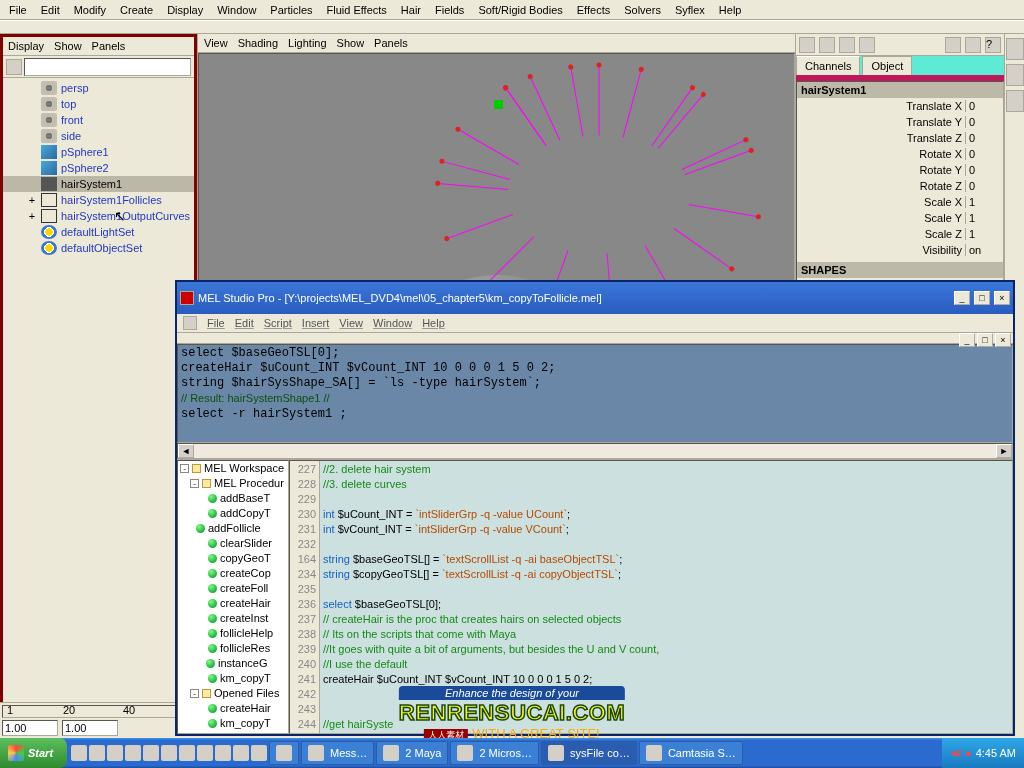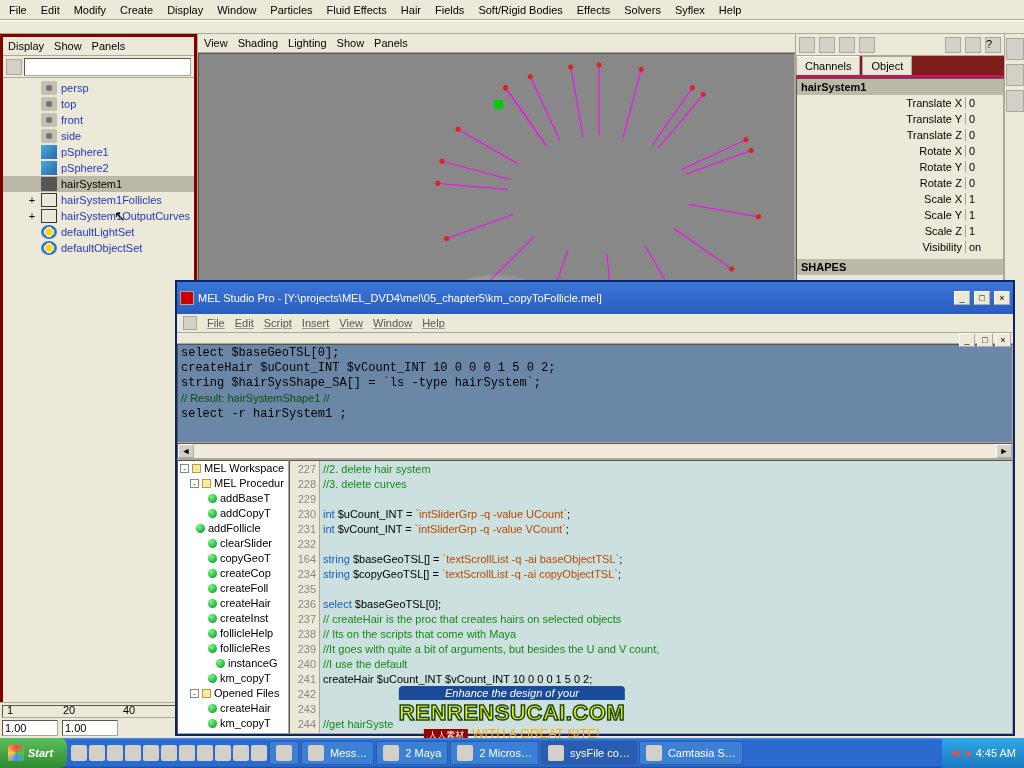--- a/index.html
+++ b/index.html
@@ -33,21 +33,21 @@
 .gizmo { width:9px; height:9px; position:absolute; }
 .g-green { background:#0c0; left:49.5%; top:7%; }
 .g-blue { background:#22e; left:27%; top:55%; }
 .g-yellow { background:#ee0; left:43%; top:54%; }
 .g-red { background:#e22; left:55%; top:55%; }
 .hairline { position:absolute; width:70px; height:1px; background:#f0f; transform-origin:left center; }
 .hairline .tip { position:absolute; right:-3px; top:-2px; width:5px; height:5px; border-radius:50%; background:#d22; }
 .chbox { width:208px; background:#ece9d8; display:flex; flex-direction:column; }
 .ch-tools { height:22px; display:flex; align-items:center; gap:4px; padding:0 3px; border-bottom:1px solid #aca899; }
 .ch-tools .spacer { flex:1; }
-.ch-tabs { display:flex; background:#7f1d1d; border-bottom:3px solid #be185d; }
+.ch-tabs { display:flex; background:#5eead4; border-bottom:6px solid #be185d; }
 .ch-tab { padding:3px 8px; border:1px solid #aca899; border-bottom:none; background:#ece9d8; margin-right:2px; }
 .ch-tab.active { background:#ece9d8; font-weight:normal; border-top:1px solid #fff; }
 .ch-body { flex:1; background:#ece9d8; border:1px inset #aca899; overflow:hidden; }
 .ch-node { background:#bcb9a8; padding:2px 4px; font-weight:bold; color:#000; }
 .ch-attr { display:flex; justify-content:flex-end; align-items:center; height:16px; padding-right:2px; }
 .ch-attr .nm { text-align:left; padding-right:3px; }
 .ch-attr .val { width:36px; background:#ece9d8; border-left:1px solid #aca899; padding-left:3px; }
 .ch-shapes { background:#bcb9a8; padding:2px 4px; font-weight:bold; margin-top:4px; }
 .right-tools { width:20px; background:#ece9d8; border-left:1px solid #aca899; }
 .right-tools .tbn { width:18px; height:22px; margin:4px auto; background:#d4d0c8; border:1px solid #aca899; }
@@ -396,21 +396,21 @@
         <div class="tree-item" style="padding-left:30px"><span class="ti-bullet"></span>addCopyT</div>
         <div class="tree-item" style="padding-left:18px"><span class="ti-bullet"></span>addFollicle</div>
         <div class="tree-item" style="padding-left:30px"><span class="ti-bullet"></span>clearSlider</div>
         <div class="tree-item" style="padding-left:30px"><span class="ti-bullet"></span>copyGeoT</div>
         <div class="tree-item" style="padding-left:30px"><span class="ti-bullet"></span>createCop</div>
         <div class="tree-item" style="padding-left:30px"><span class="ti-bullet"></span>createFoll</div>
         <div class="tree-item" style="padding-left:30px"><span class="ti-bullet"></span>createHair</div>
         <div class="tree-item" style="padding-left:30px"><span class="ti-bullet"></span>createInst</div>
         <div class="tree-item" style="padding-left:30px"><span class="ti-bullet"></span>follicleHelp</div>
         <div class="tree-item" style="padding-left:30px"><span class="ti-bullet"></span>follicleRes</div>
-        <div class="tree-item" style="padding-left:38px"><span class="ti-bullet"></span>instanceG</div>
+        <div class="tree-item" style="padding-left:28px"><span class="ti-bullet"></span>instanceG</div>
         <div class="tree-item" style="padding-left:30px"><span class="ti-bullet"></span>km_copyT</div>
         <div class="tree-item" style="padding-left:12px"><span class="ti-exp">-</span><span class="ti-fold"></span>Opened Files</div>
         <div class="tree-item" style="padding-left:30px"><span class="ti-bullet"></span>createHair</div>
         <div class="tree-item" style="padding-left:30px"><span class="ti-bullet"></span>km_copyT</div>
       </div>
     <div class="mel-code">
       <div class="gutter" id="gutter">227
 228
 229
 230

